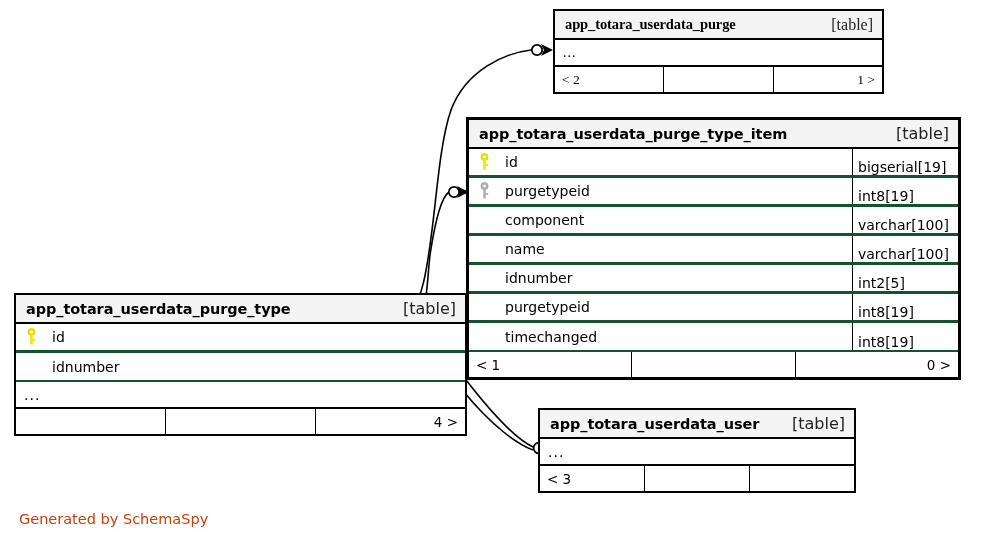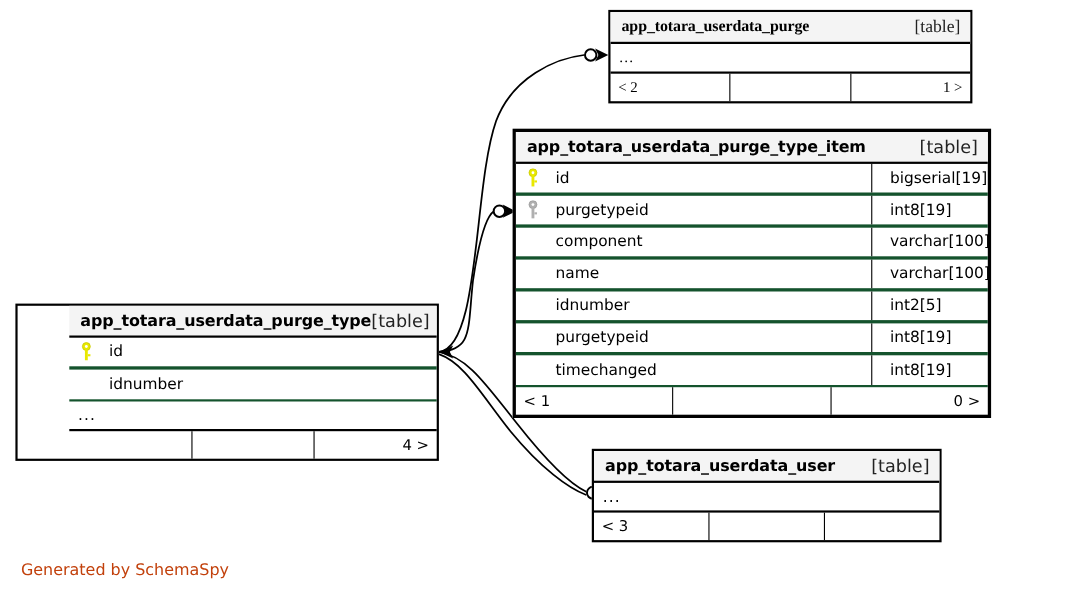--- a/index.html
+++ b/index.html
@@ -79,24 +79,24 @@
     flex: 1 1 auto;
     display: flex;
     align-items: center;
     padding-left: 10px;
     min-width: 0;
     overflow: hidden;
   }
   .col-type-cell {
     flex: 0 0 auto;
     display: flex;
-    align-items: center;
+    align-items: flex-end;
     box-sizing: border-box;
     border-left: 1px solid #000000;
-    padding-left: 16px;
+    padding-left: 5px;
     width: 106px;
   }
   .col-name,
   .col-type {
     font-size: 14px;
     white-space: nowrap;
   }
 
   .key-slot {
     flex: 0 0 auto;
@@ -130,22 +130,22 @@
     border-left: 1px solid #000000;
     font-size: 13.5px;
     padding: 0 7px;
   }
   .footer-cell:first-child { border-left: none; }
   .footer-cell.left  { justify-content: flex-start; }
   .footer-cell.right { justify-content: flex-end; }
 
   
   #table-purge             { left: 553px; top: 9px;   width: 331px; font-family: Liberation Serif, serif; }
-  #table-purge-type-item   { left: 466px; top: 117px; width: 435px; }
-  #table-purge-type        { left: 14px;  top: 276px; width: 385px; padding-left: 47px; }
+  #table-purge-type-item   { left: 466px; top: 117px; width: 495px; }
+  #table-purge-type        { left: 14px;  top: 293px; width: 453px; }
   #table-user              { left: 538px; top: 408px; width: 318px; }
 
   #generated-by {
     position: absolute;
     left: 19px;
     top: 511px;
     z-index: 3;
     font-size: 14.5px;
     color: #c2410c;
     white-space: nowrap;

